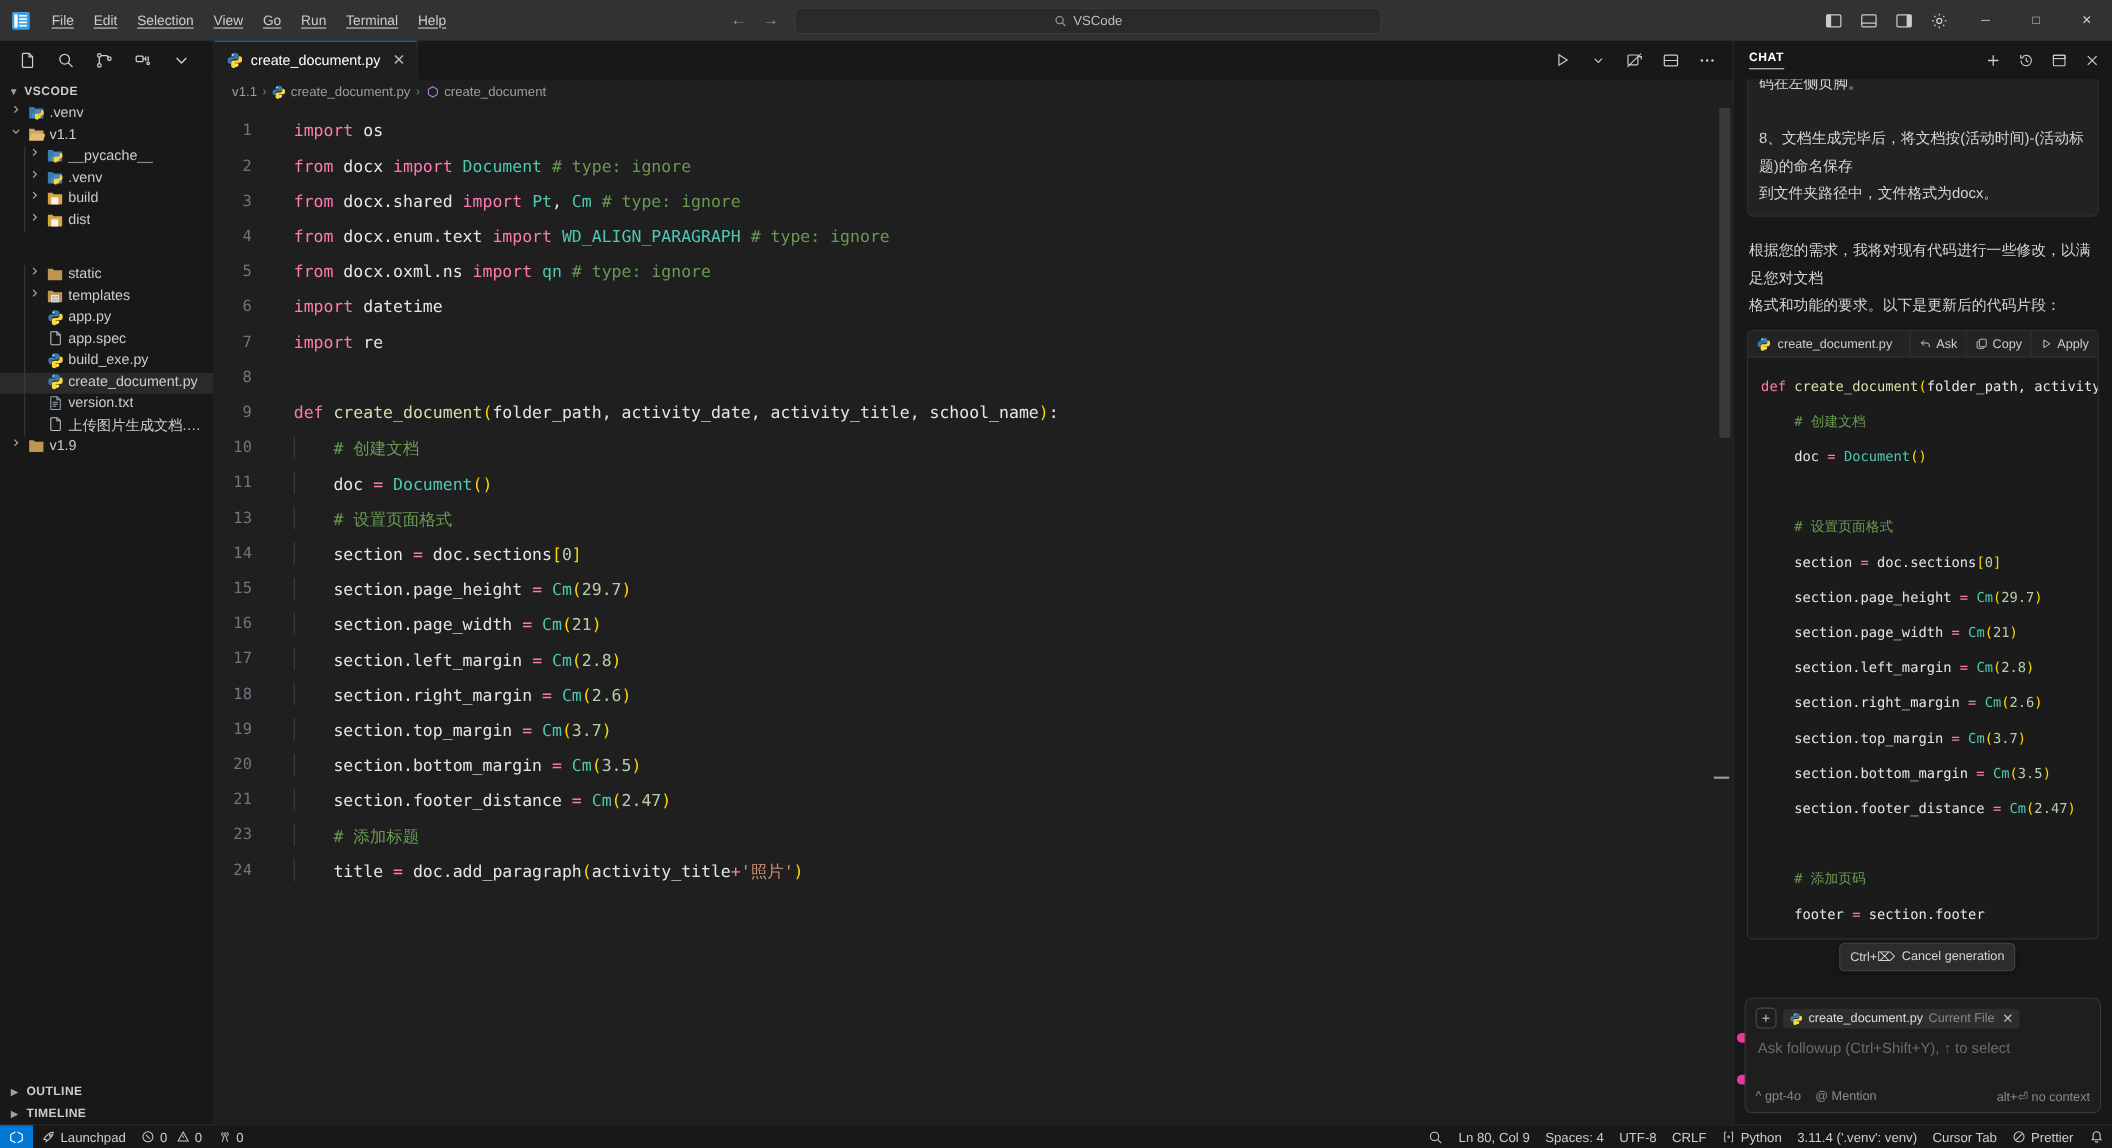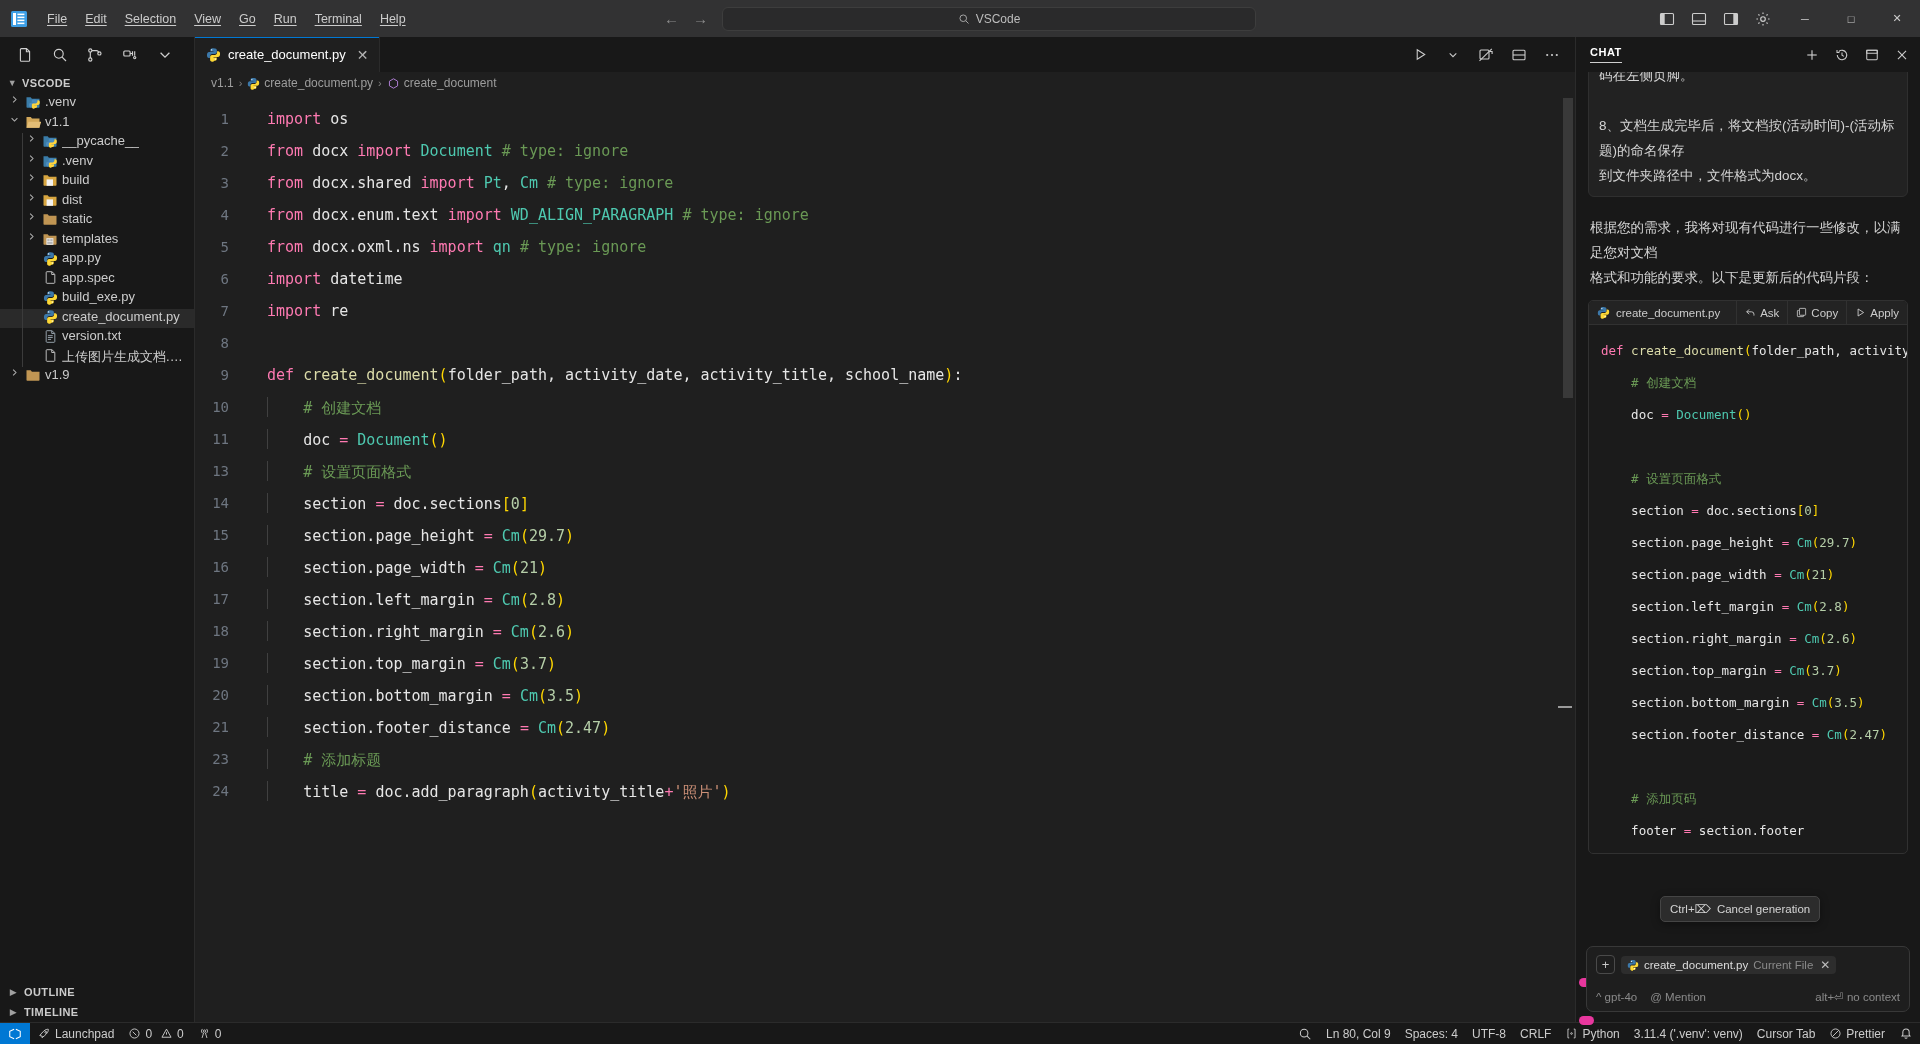--- a/index.html
+++ b/index.html
@@ -164,21 +164,21 @@
   .cc-btn {
     display:flex; align-items:center; gap:4px; padding:0 8px; height:100%;
     border-left:1px solid #313131; font-size:11.5px; color:#cccccc; cursor:default;
   }
   .cc-body {
     font-family:"DejaVu Sans Mono","Liberation Mono",monospace; font-size:12.5px;
     padding:10px 0 6px 0; white-space:pre; overflow:hidden;
   }
   .cc-line { height:32px; line-height:32px; padding-left:12px; }
   .cancel-pill {
-    position:absolute; left:84px; bottom:16px;
+    position:absolute; left:96px; bottom:16px;
     background:#2c2c2c; border:1px solid #454545; border-radius:5px;
     font-size:11.5px; color:#d4d4d4; padding:5px 9px; display:flex; gap:6px; align-items:center;
     box-shadow:0 2px 8px #00000060; cursor:default;
   }
   .chat-input-wrap { padding:8px 10px 10px 10px; flex:none; position:relative; }
   .chat-input {
     border:1px solid #383838; border-radius:7px; background:#1e1e1e;
     padding:8px 9px 7px 9px; position:relative;
   }
   .ci-chips { display:flex; align-items:center; gap:6px; }
@@ -414,21 +414,21 @@
               </svg>
             </span>
             <span class="ficon">
               <svg width="16" height="16" viewBox="0 0 16 16">
                 <path d="M1.5 3.3h4.2l1.2 1.4h7.6v8.4a.7.7 0 0 1-.7.7H2.2a.7.7 0 0 1-.7-.7z" fill="#d8a640"></path>
                 <rect x="4.6" y="7.4" width="6.4" height="6.4" fill="#f2f2f2"></rect>
               </svg>
             </span>
             <span class="lbl">dist</span>
           </div>
-          <div class="row" style="padding-left: 25px;">
+          <div class="row" style="padding-left: 25px; margin-top: 30px;">
             <div class="indent-guide" style="left: 22px;"></div>
             <span class="chev">
               <svg width="11" height="11" viewBox="0 0 16 16" fill="none" stroke="#b0b0b0" stroke-width="1.5">
                 <path d="M6 3.8L10.2 8 6 12.2"></path>
               </svg>
             </span>
             <span class="ficon">
               <svg width="16" height="16" viewBox="0 0 16 16">
                 <path d="M1.5 3.3h4.2l1.2 1.4h7.6v8.4a.7.7 0 0 1-.7.7H2.2a.7.7 0 0 1-.7-.7z" fill="#c09553"></path>
               </svg>
@@ -794,20 +794,21 @@
                   <circle cx="6" cy="3.1" r=".75" fill="#fff"></circle>
                   <path d="M8.1 14.8c1.9 0 3.4-.5 3.4-2v-1.6H8v-.5h4.8c1.2 0 2.2-1 2.2-3.2s-.8-3.1-2-3.1h-1.2v1.8c0 1.3-1.1 2.4-2.4 2.4h-3c-1.1 0-2 .9-2 2v3.2c0 1.1 1 2 3.7 2z" fill="#fdd835"></path>
                   <circle cx="10" cy="12.9" r=".75" fill="#fff"></circle>
                 </svg>
               </span>
               <span>create_document.py</span>
               <span class="muted">Current File</span>
               <span class="x">✕</span>
             </div>
           </div>
+          <div class="ci-placeholder">Ask followup (Ctrl+Shift+Y), ↑ to select</div>
           <div class="ci-foot">
             <div class="left">
               <span>
                 <span>^</span>
                 <span>gpt-4o</span>
               </span>
               <span>@ Mention</span>
             </div>
             <div class="right">alt+⏎ no context</div>
           </div>

